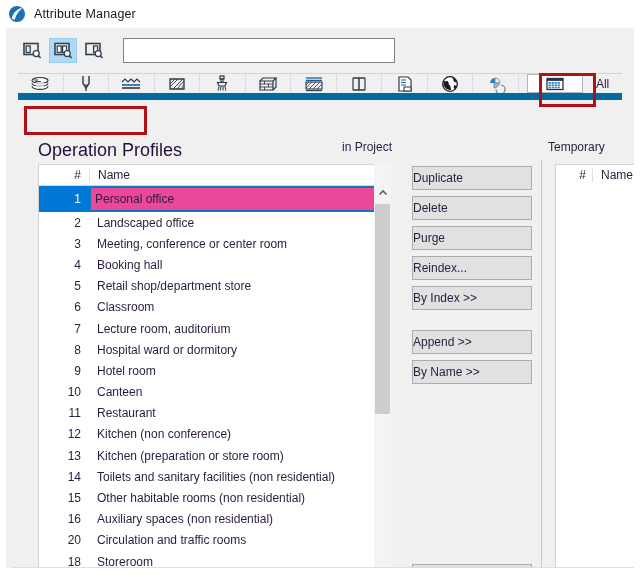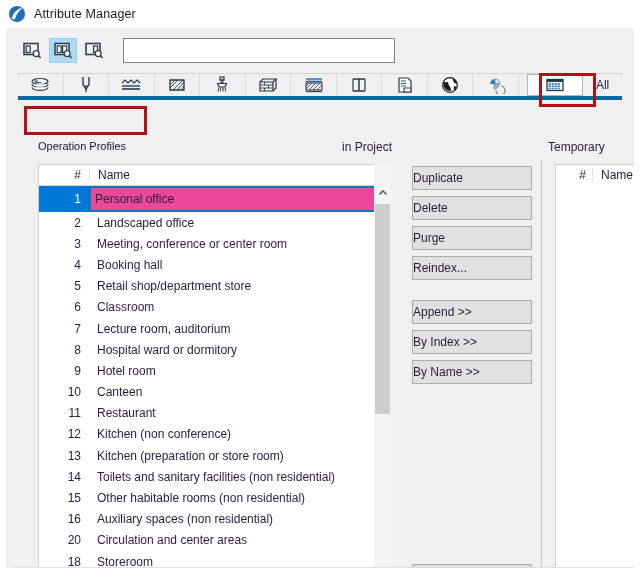--- a/index.html
+++ b/index.html
@@ -109,21 +109,21 @@
 
   
   .tabbar {
     position: absolute;
     left: 12px;
     top: 45px;
     width: 604px;
     height: 27px;
     background: #f0f0f0;
     border-top: 1px solid #d4d4d4;
-    border-bottom: 4px solid #0369a1;
+    border-bottom: 7px solid #0369a1;
     display: flex;
     align-items: stretch;
     box-sizing: border-box;
   }
   .tab {
     width: 47px;
     display: flex;
     align-items: center;
     justify-content: center;
     border-right: 1px solid #dcdcdc;
@@ -164,21 +164,21 @@
     position: absolute;
     left: 26px;
     top: 109px;
     width: 360px;
     height: 22px;
   }
   .panel-title {
     position: absolute;
     left: 6px;
     top: 3px;
-    font-size: 11px;
+    font-size: 18px;
     color: #221038;
   }
   .in-project {
     position: absolute;
     right: 0px;
     top: 3px;
     font-size: 12px;
     color: #2b1b3d;
   }
 
@@ -665,21 +665,21 @@
             <div class="row">
               <div class="col-num">15</div>
               <div class="col-name">Other habitable rooms (non residential)</div>
             </div>
             <div class="row">
               <div class="col-num">16</div>
               <div class="col-name">Auxiliary spaces (non residential)</div>
             </div>
             <div class="row">
               <div class="col-num">20</div>
-              <div class="col-name">Circulation and center areas</div>
+              <div class="col-name">Circulation and traffic rooms</div>
             </div>
             <div class="row">
               <div class="col-num">18</div>
               <div class="col-name">Storeroom</div>
             </div>
             <div class="row">
               <div class="col-num">19</div>
               <div class="col-name">Server room, computer center</div>
             </div>
           </div>
@@ -697,22 +697,22 @@
             <polyline points="1.5,2.5 5,6 8.5,2.5" fill="none" stroke="#606060" stroke-width="1.6"></polyline>
           </svg>
         </div>
       </div>
 
       <div class="btncol">
         <button class="abtn">Duplicate</button>
         <button class="abtn">Delete</button>
         <button class="abtn">Purge</button>
         <button class="abtn">Reindex...</button>
+        <button class="abtn">By Index &gt;&gt;</button>
         <button class="abtn gap">Append &gt;&gt;</button>
-        <button class="abtn">By Index &gt;&gt;</button>
         <button class="abtn">By Name &gt;&gt;</button>
       </div>
       <button class="abtn-save">Save as TXT...</button>
 
       <div class="vdivider"></div>
 
       <div class="rightpanel-header">Temporary</div>
       <div class="rightlist">
         <div class="list-head">
           <div class="col-num">#</div>

